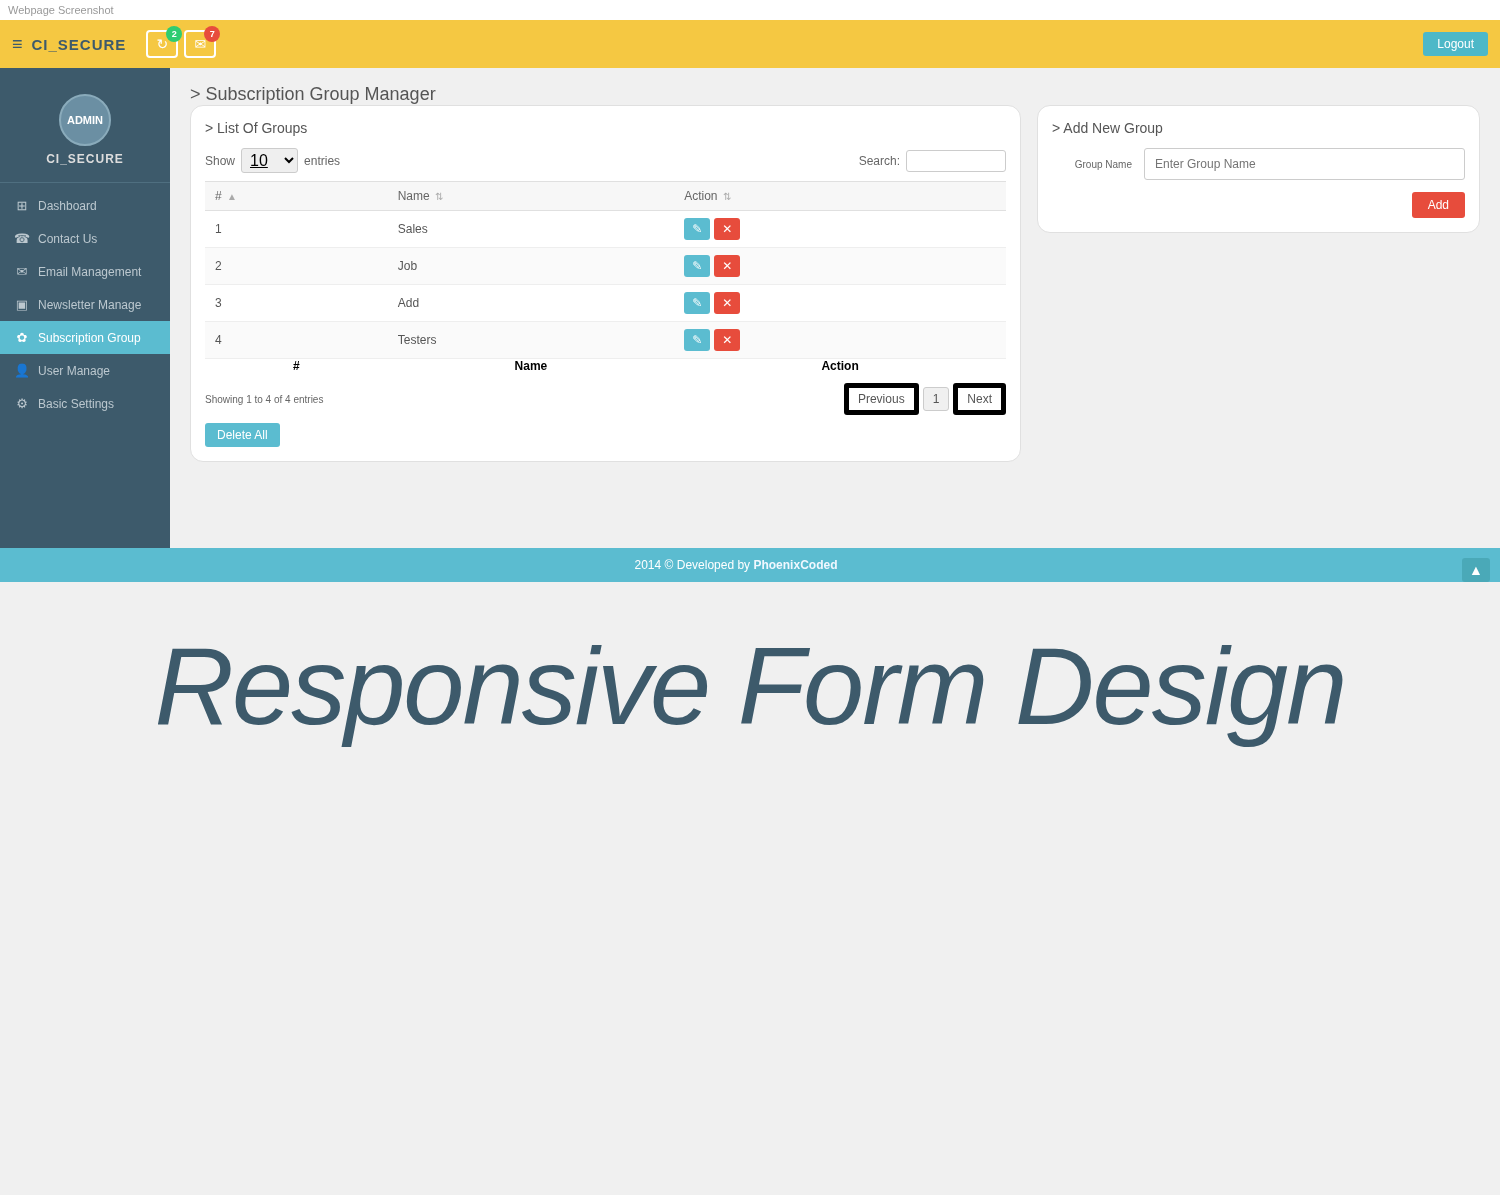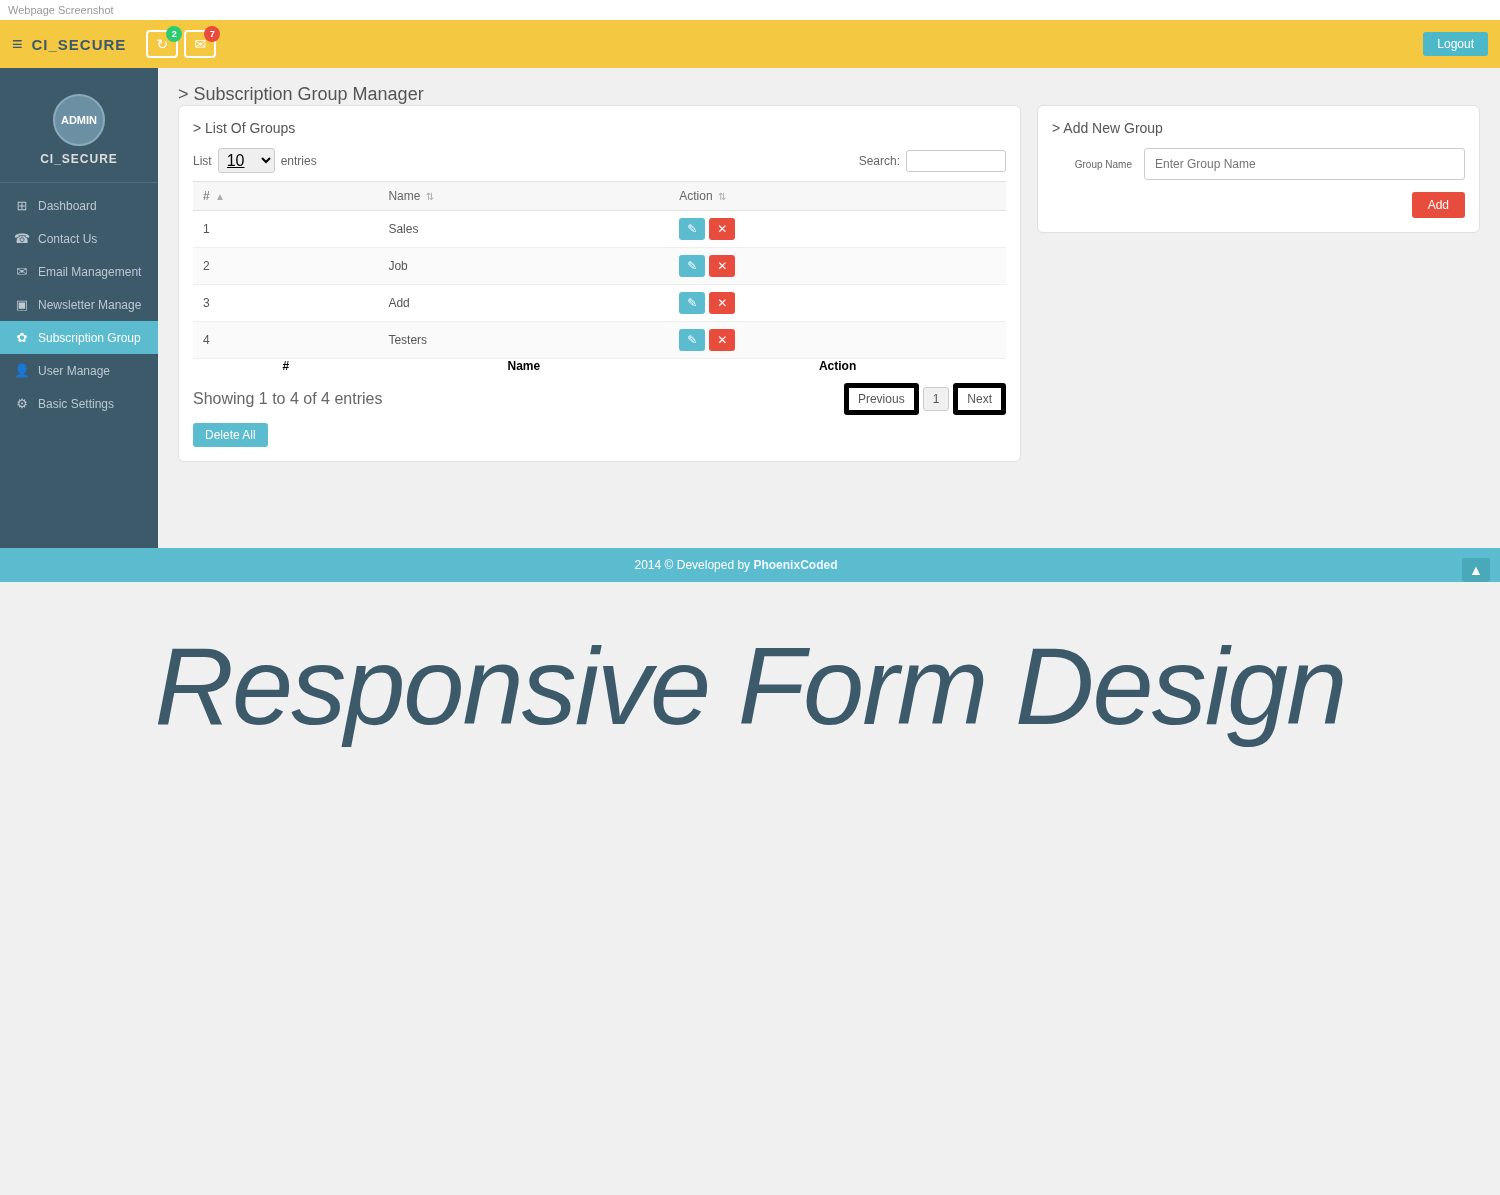--- a/index.html
+++ b/index.html
@@ -83,21 +83,21 @@
     }
 
     
     .layout {
       display: flex;
       min-height: 480px;
     }
 
     
     .sidebar {
-      width: 158px;
+      width: 170px;
       background: #3d5a6b;
       color: #ccc;
       flex-shrink: 0;
       padding-top: 10px;
     }
     .sidebar-user {
       text-align: center;
       padding: 16px 10px 10px;
     }
     .sidebar-avatar {
@@ -158,21 +158,21 @@
     .content-row {
       display: flex;
       gap: 16px;
       align-items: flex-start;
     }
 
     
     .panel {
       background: #fff;
       border: 1px solid #e0e0e0;
-      border-radius: 6px;
+      border-radius: 13px;
       padding: 14px;
     }
     .panel-left { flex: 1; }
     .panel-right { width: 443px; }
 
     .panel-title {
       font-size: 14px;
       color: #555;
       font-weight: 400;
       margin-bottom: 12px;
@@ -255,21 +255,21 @@
       cursor: pointer;
       font-size: 12px;
     }
 
     .table-footer {
       display: flex;
       align-items: center;
       justify-content: space-between;
       margin-top: 10px;
     }
-    .showing-text { font-size: 16px; color: #666; }
+    .showing-text { font-size: 10px; color: #666; }
     .pagination {
       display: flex;
       align-items: center;
       gap: 4px;
     }
     .pagination button {
       background: #fff;
       border: 5px solid #000000;
       border-radius: 3px;
       padding: 4px 9px;
@@ -432,21 +432,21 @@
   <main class="main-content">
     <h2 class="page-title">&gt; Subscription Group Manager</h2>
 
     <div class="content-row">
 
       <div class="panel panel-left">
         <div class="panel-title">&gt; List Of Groups</div>
 
         <div class="table-controls">
           <div class="show-entries">
-            <span>List</span>
+            <span>Show</span>
             <select>
               <option>10</option>
               <option>25</option>
               <option>50</option>
               <option>100</option>
             </select>
             <span>entries</span>
           </div>
           <div class="search-box">
             <span>Search:</span>

